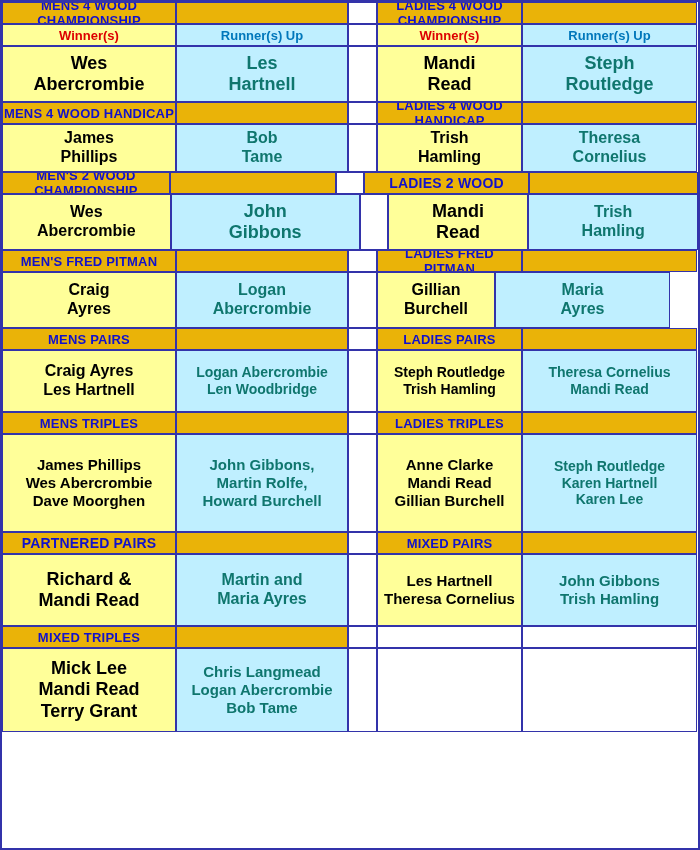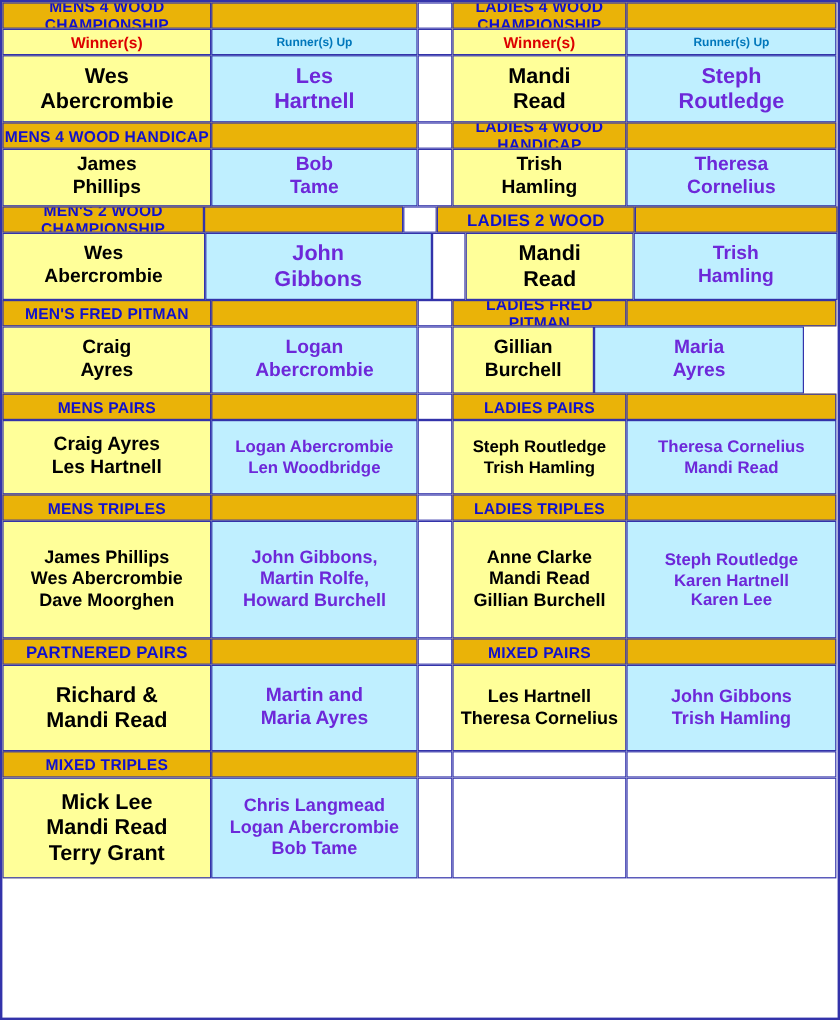--- a/index.html
+++ b/index.html
@@ -52,31 +52,31 @@
     background:#ffff99;
     color:#dd0000;
     font-weight:bold;
     font-size:13px;
     height:22px;
   }
   .hdr-run{
     background:#bfefff;
     color:#0077bb;
     font-weight:bold;
-    font-size:10px;
+    font-size:13px;
     height:22px;
   }
   .win{
     background:#ffff99;
     color:#000000;
     font-weight:bold;
   }
   .run{
     background:#bfefff;
-    color:#6d28d9;
+    color:#0f766e;
     font-weight:bold;
   }
   .names{
     line-height:1.18;
     padding:2px 3px;
     white-space:pre-line;
   }
   .s18{font-size:18px;}
   .s16{font-size:16px;}
   .s15{font-size:15px;}

